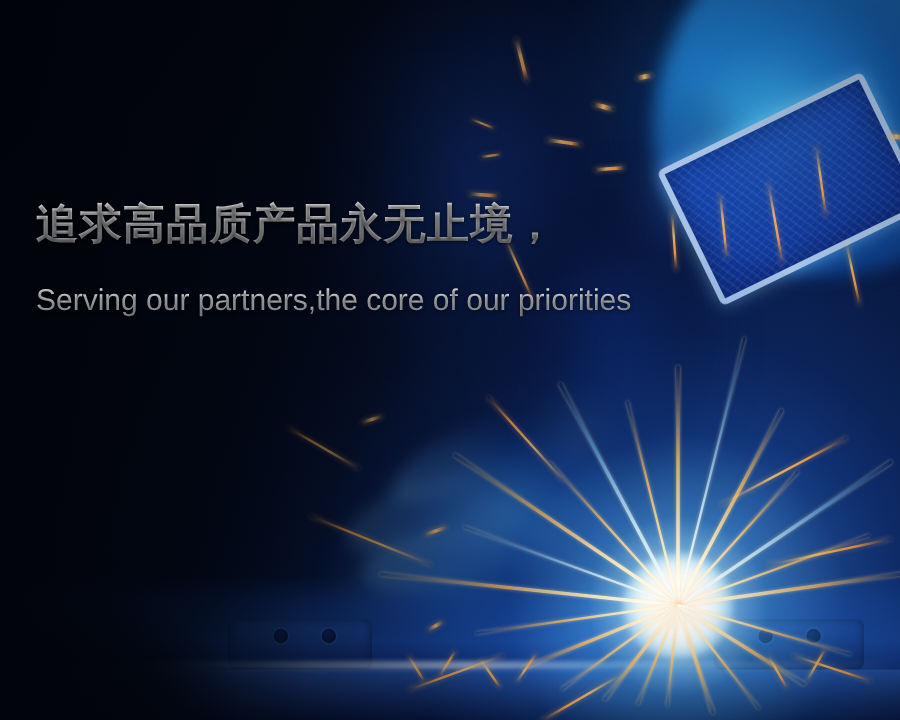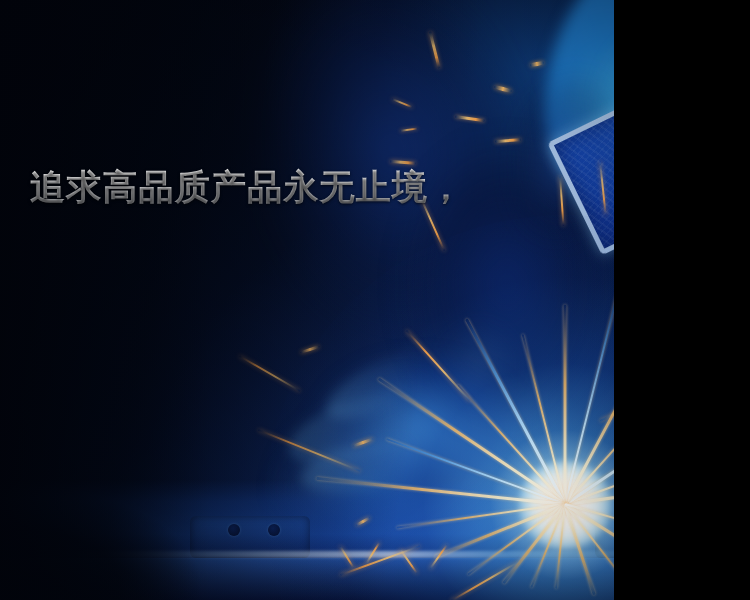--- a/index.html
+++ b/index.html
@@ -1,18 +1,18 @@
 <!DOCTYPE html>
 <html><head>
 <meta charset="utf-8">
 <style>
   html,body{margin:0;padding:0;background:#000;}
   #banner{
     position:relative;
-    width:614px;height:600px;
+    width:750px;height:600px;
     overflow:hidden;
     background:#03060f;
     font-family:"Liberation Sans", sans-serif;
   }
 
   
   .layer{position:absolute;inset:0;pointer-events:none;}
 
   
   .bg-base{
@@ -311,16 +311,17 @@
     <div class="fleck" style="left:355px;top:520px;width:16px;height:3px;transform:rotate(-30deg);"></div>
     <div class="fleck" style="left:740px;top:112px;width:14px;height:4px;transform:rotate(6deg);"></div>
   </div>
 
   <div class="layer vignette"></div>
   <div class="layer text-scrim"></div>
 
   <div class="copy">
     <p class="cn-line">追求高品质产品永无止境，</p>
     <div class="en-wrap">
+      <p class="en-line">Serving our partners,the core of our priorities</p>
     </div>
   </div>
 
 </div>
 
 </body></html>

